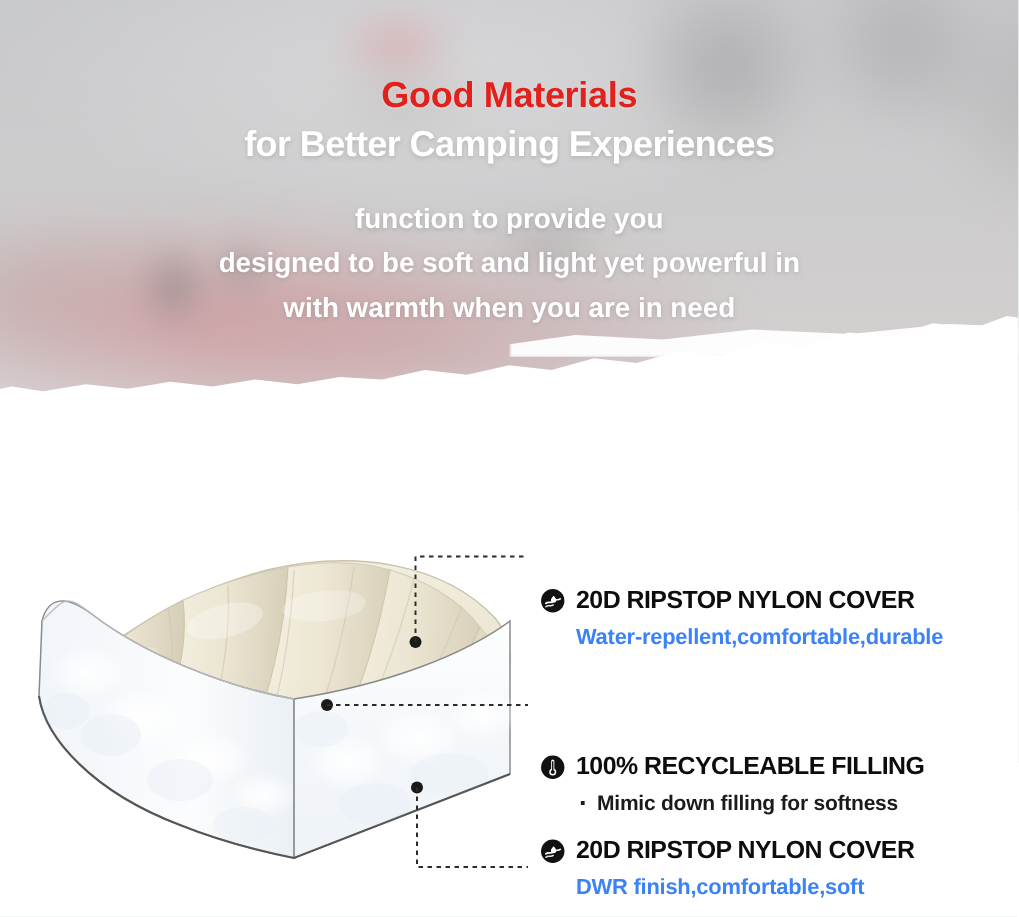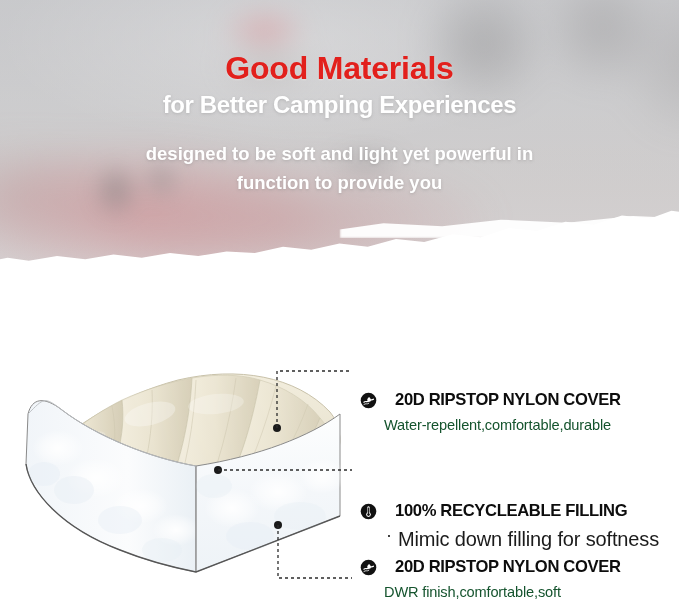--- a/index.html
+++ b/index.html
@@ -129,21 +129,21 @@
 
   .hero-text {
     position: absolute;
     left: 0; top: 0;
     width: 679px;
     text-align: center;
   }
 
   .title-red {
     margin-top: 52px;
-    font-size: 32px;
+    font-size: 24px;
     font-weight: 700;
     color: #e2201c;
     letter-spacing: -.2px;
     line-height: 1.0;
     text-shadow: 0 1px 2px rgba(255,255,255,.35);
   }
 
   .title-white {
     margin-top: 8px;
     font-size: 24px;
@@ -182,21 +182,21 @@
     left: 360px;
     width: 312px;
   }
   .spec-1 { top: 52px; }
   .spec-2 { top: 121px; margin-top: 42px; }
   .spec-3 { top: 219px; }
 
   .spec-head {
     display: flex;
     align-items: center;
-    gap: 18px;
+    gap: 7px;
     white-space: nowrap;
   }
 
   .spec-icon {
     flex: 0 0 auto;
     width: 17px; height: 17px;
     display: block;
   }
 
   .spec-title {
@@ -204,38 +204,39 @@
     font-weight: 700;
     color: #0d0d0d;
     letter-spacing: -.35px;
     line-height: 1;
   }
 
   .spec-sub {
     margin-top: 7px;
     margin-left: 24px;
     font-size: 14.6px;
-    font-weight: 400;
-    color: #14532d;
+    font-weight: 700;
+    color: #3b82f6;
     line-height: 1.28;
     letter-spacing: -.15px;
   }
 
   .spec-bullets {
     margin-top: 6px;
     margin-left: 26px;
     list-style: none;
   }
   .spec-bullets li {
     position: relative;
     padding-left: 12px;
-    font-size: 20px;
+    font-size: 14px;
     color: #1b1b1b;
     line-height: 1.33;
     letter-spacing: -.15px;
+    font-weight: bold;
   }
   .spec-bullets li::before {
     content: "\00B7";
     position: absolute;
     left: 0; top: -1px;
     font-size: 18px;
     line-height: 1.15;
     color: #1b1b1b;
   }
 </style>
@@ -255,22 +256,23 @@
     <div class="hero-snow-ridge"></div>
     <div class="hero-snow"></div>
     <div class="hero-snow-fleck" style="left:26%;bottom:24%;width:5px;height:3px;"></div>
     <div class="hero-snow-fleck" style="left:55%;bottom:21%;width:7px;height:3px;"></div>
     <div class="hero-snow-fleck" style="left:72%;bottom:27%;width:6px;height:3px;"></div>
 
     <div class="hero-text">
       <div class="title-red">Good Materials</div>
       <div class="title-white">for Better Camping Experiences</div>
       <div class="subtitle">
+        <div>function to provide you</div>
         <div>designed to be soft and light yet powerful in</div>
-        <div>function to provide you</div>
+        <div>with warmth when you are in need</div>
       </div>
     </div>
   </div>
 
   <div class="lower">
 
     <svg class="product-svg" width="360" height="271" viewBox="0 0 360 271">
       <defs>
         <linearGradient id="gCover" x1="0" y1="0" x2="0" y2="1">
           <stop offset="0%" stop-color="#f2eddd"></stop>

